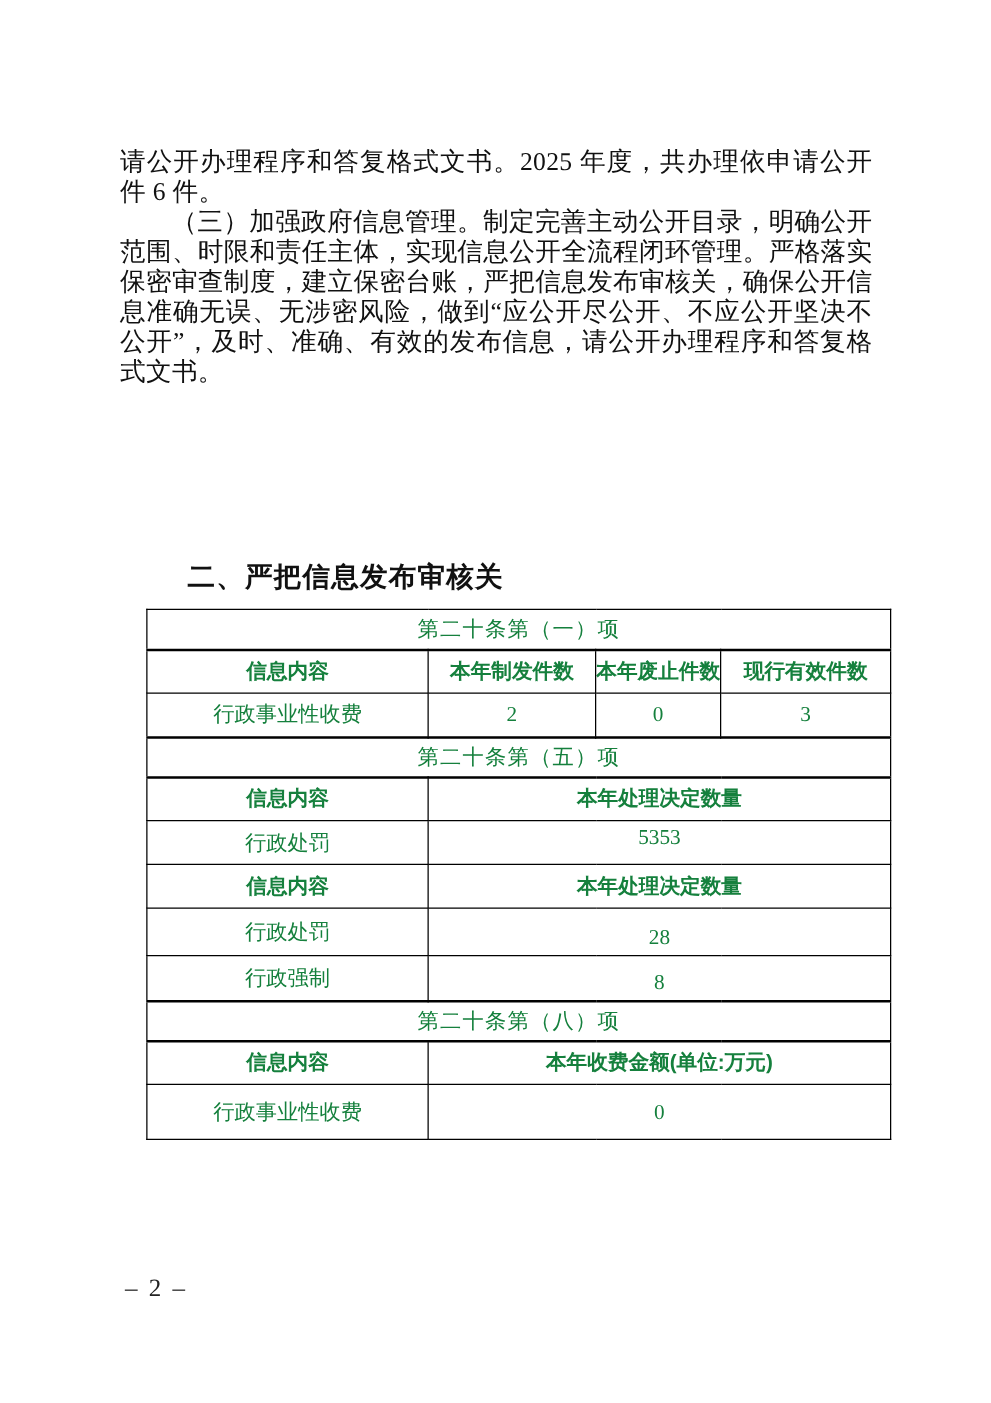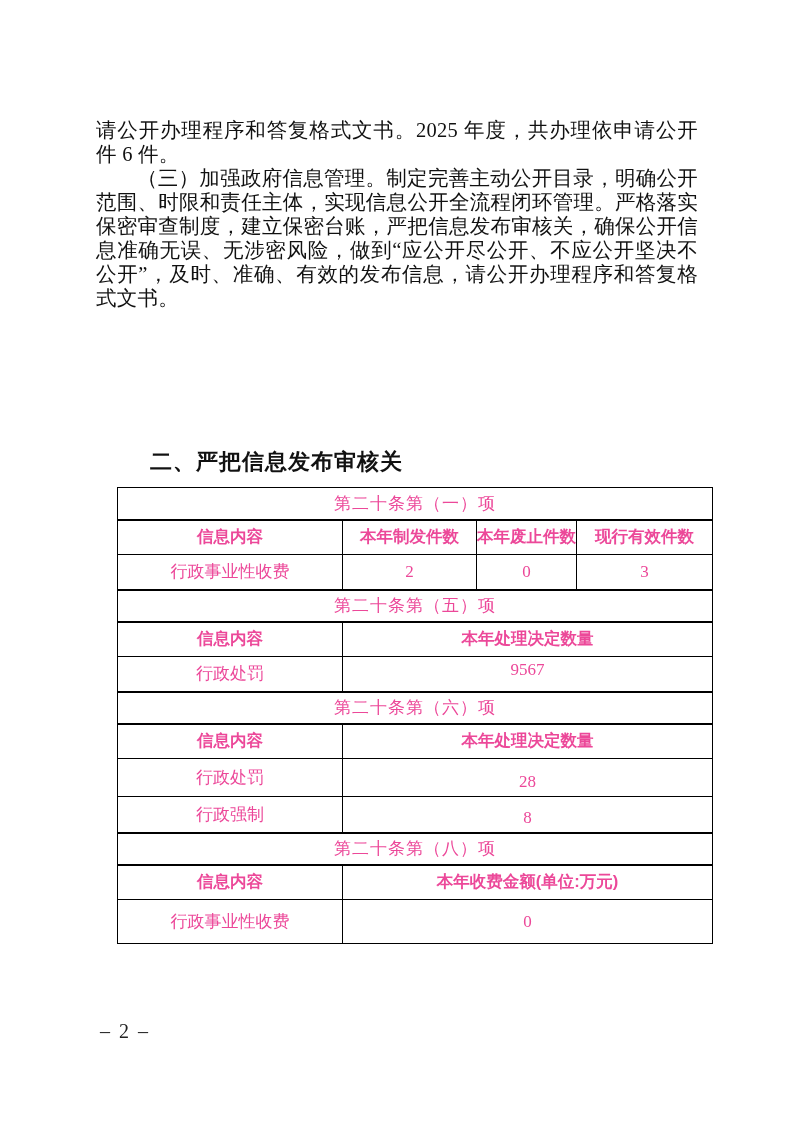--- a/index.html
+++ b/index.html
@@ -17,21 +17,21 @@
   }
   .para.indent { text-indent:41px; }
   .heading {
     position:absolute; left:150px; top:447px;
     font-family:"Liberation Sans","DejaVu Sans",sans-serif;
     font-size:22px; font-weight:bold; letter-spacing:1px; color:#111;
   }
   table.info-table {
     position:absolute; left:117px; top:487px; width:595px;
     border-collapse:collapse; table-layout:fixed;
-    font-size:17px; color:#ec4899;
+    font-size:17px; color:#15803d;
   }
   .info-table td {
     border:1px solid #000; text-align:center; vertical-align:middle;
     padding:0; overflow:hidden;
   }
   tr.title-row { height:32px; }
   tr.title-row td { border-top:2px solid #000; border-bottom:2px solid #000; letter-spacing:1px; }
   tr.title-row.first td { border-top:1px solid #000; }
   tr.header-row { height:35px; }
   tr.header-row td {
@@ -89,26 +89,23 @@
 
       <tr class="title-row">
         <td colspan="4">第二十条第（五）项</td>
       </tr>
       <tr class="header-row">
         <td>信息内容</td>
         <td colspan="3">本年处理决定数量</td>
       </tr>
       <tr class="data-row">
         <td>行政处罚</td>
-        <td colspan="3" class="va-top">9567</td>
+        <td colspan="3" class="va-top">5353</td>
       </tr>
 
-      <tr class="title-row">
-        <td colspan="4">第二十条第（六）项</td>
-      </tr>
       <tr class="header-row">
         <td>信息内容</td>
         <td colspan="3">本年处理决定数量</td>
       </tr>
       <tr class="data-row tall">
         <td>行政处罚</td>
         <td colspan="3" class="va-bottom">28</td>
       </tr>
       <tr class="data-row mid">
         <td>行政强制</td>

